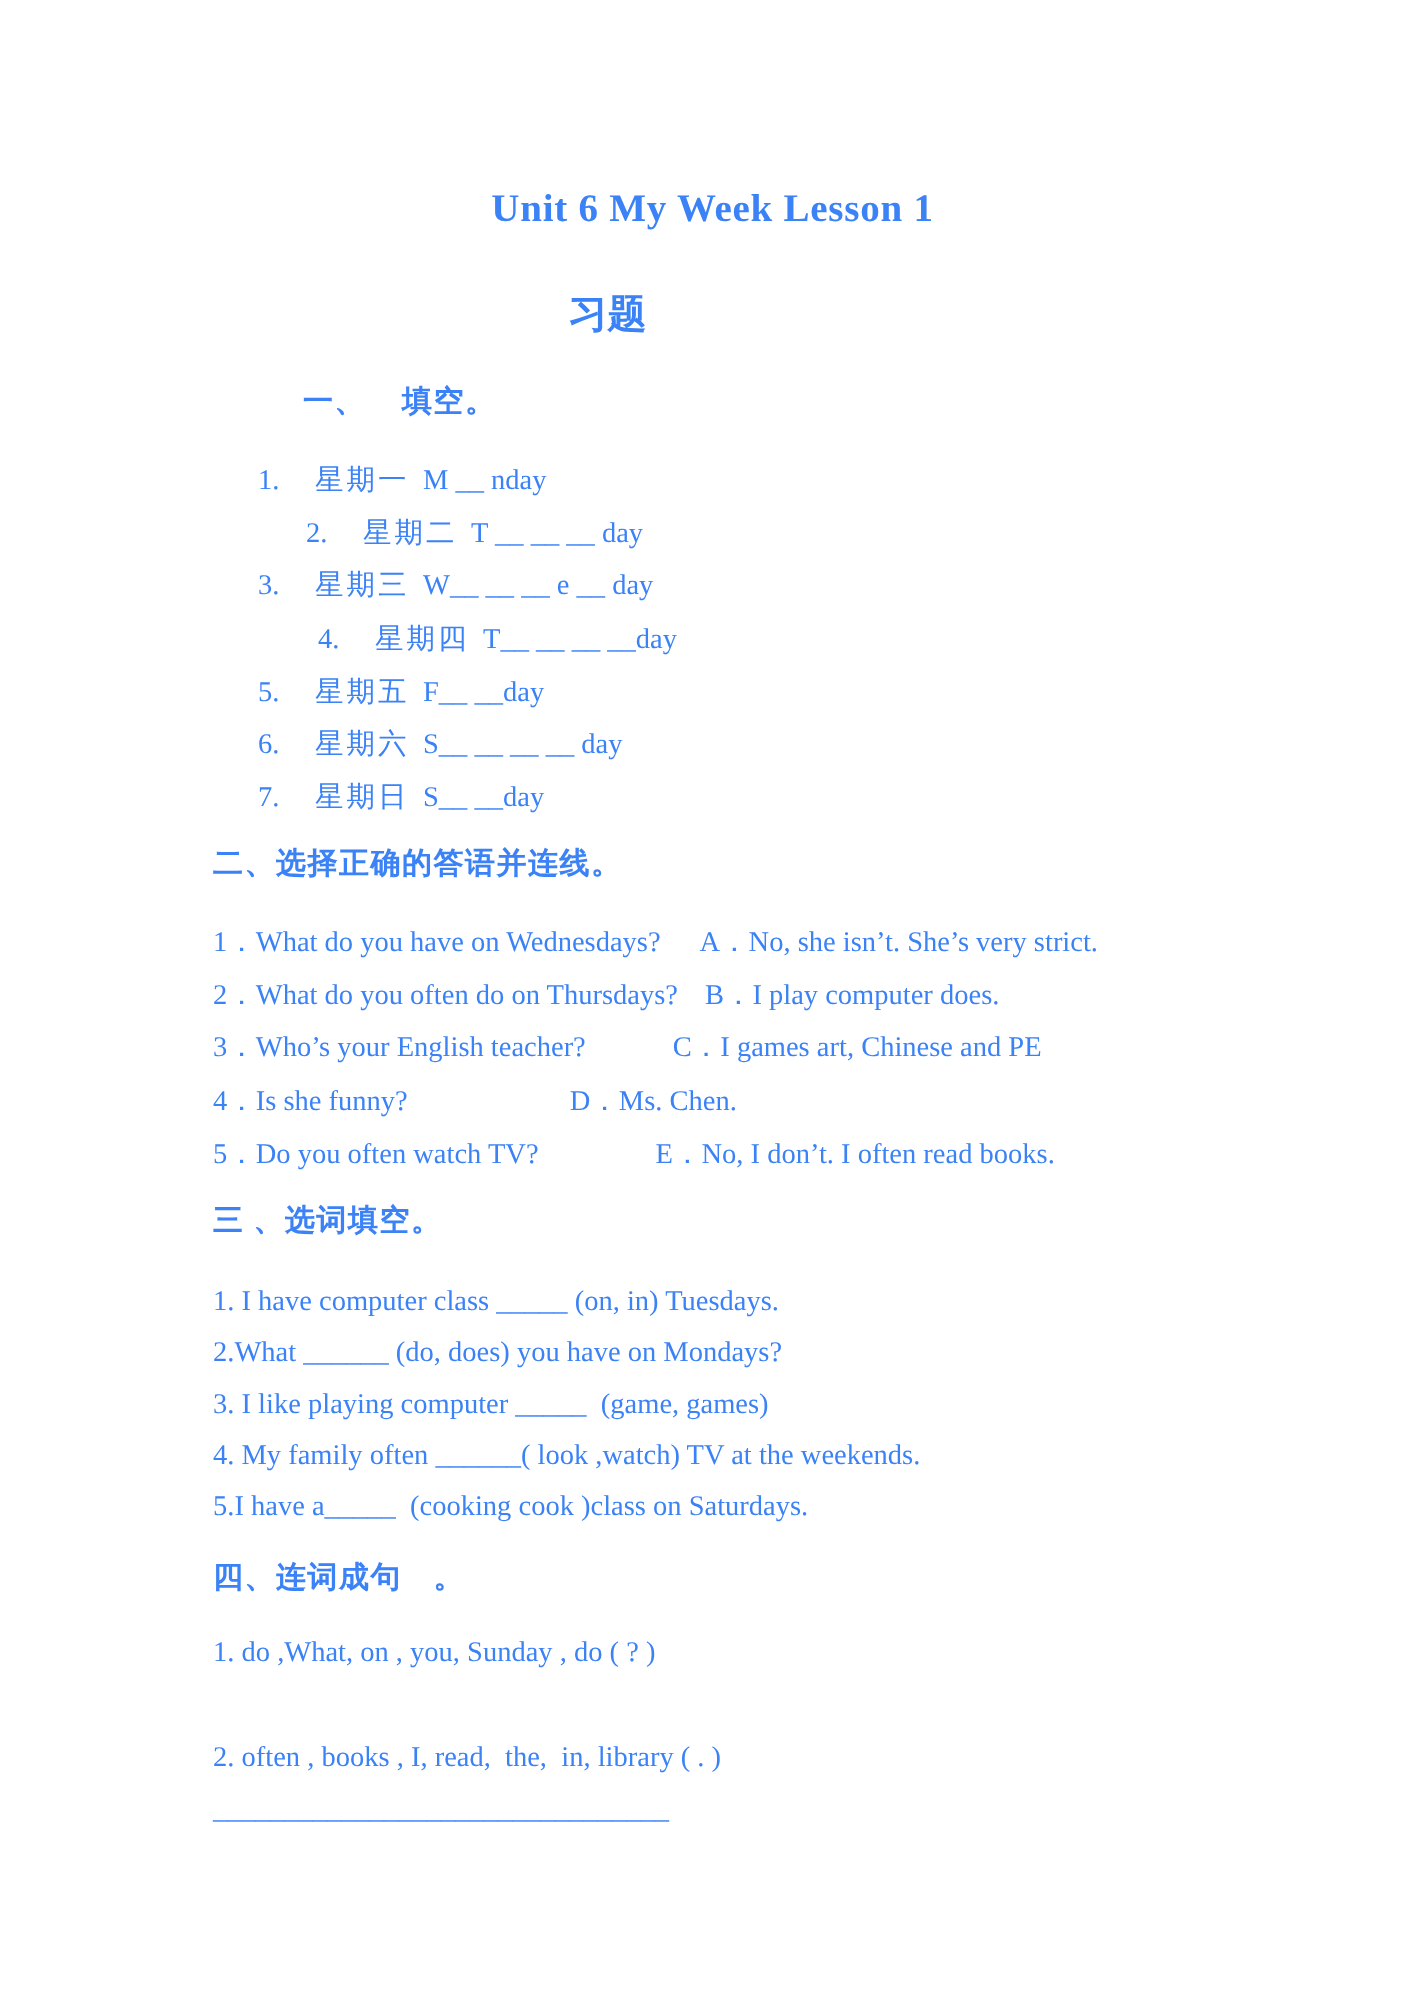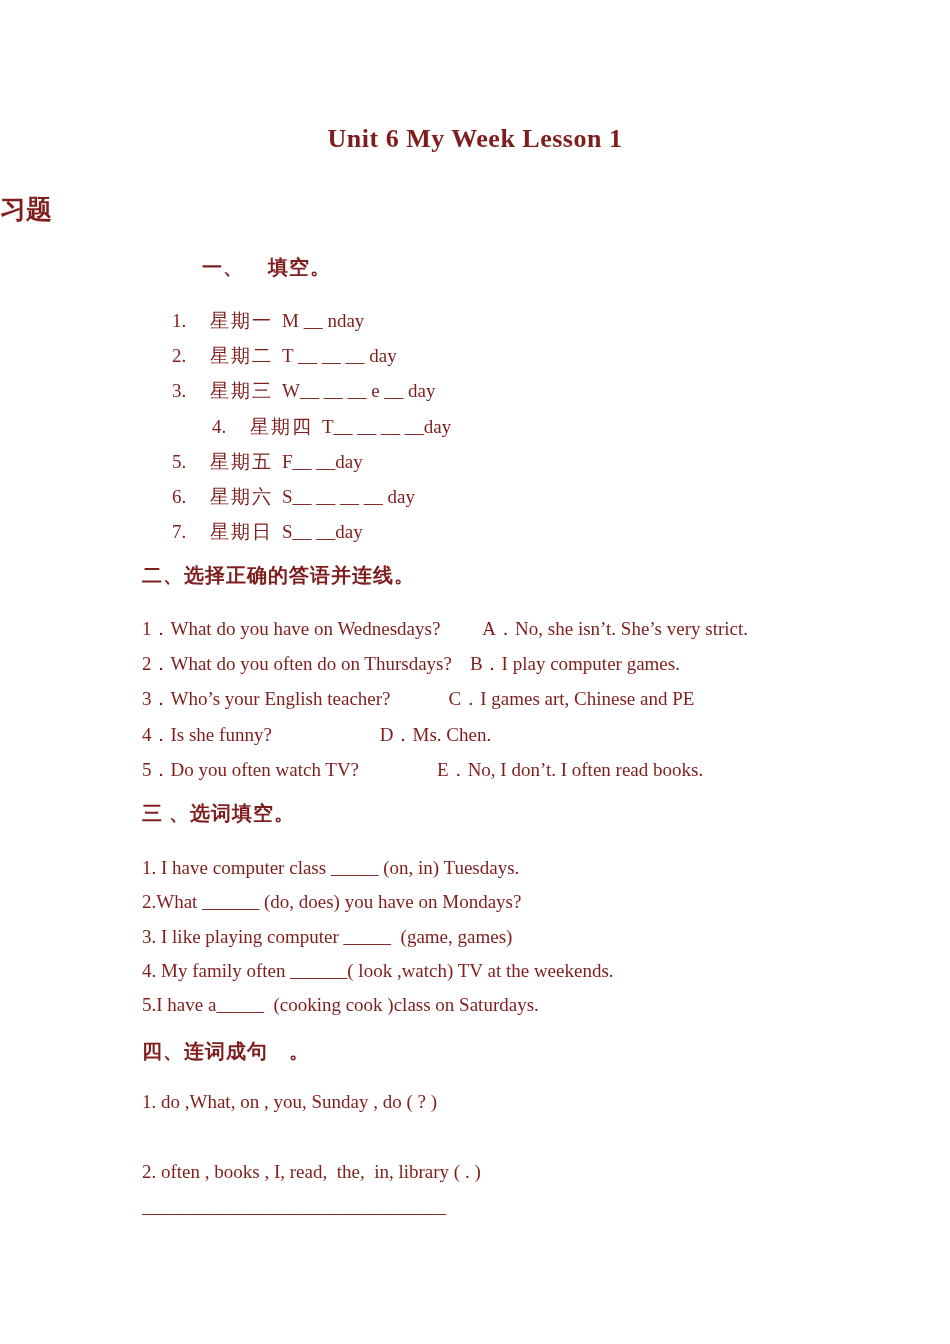--- a/index.html
+++ b/index.html
@@ -5,63 +5,63 @@
   html, body {
     margin: 0;
     padding: 0;
     background: #ffffff;
   }
   .page {
     position: relative;
     width: 950px;
     height: 1344px;
     background: #ffffff;
-    color: #7f1d1d;
+    color: #3b82f6;
     font-family: "Liberation Serif", "DejaVu Serif", serif;
     overflow: hidden;
   }
   .abs { position: absolute; }
   .pre { white-space: pre-wrap; }
 
   .doc-title {
     top: 124px; left: 0; width: 950px;
     text-align: center;
     font-size: 26px; font-weight: bold;
     letter-spacing: 0.5px;
   }
   .doc-subtitle {
     top: 192px; left: 0; width: 810px;
-    text-align: left;
+    text-align: center;
     font-size: 26px; font-weight: bold;
   }
 
   .sec-heading {
     font-size: 20px; font-weight: bold;
     letter-spacing: 1px;
   }
   .h1 { top: 254px; left: 202px; }
   .h1 .gap { display: inline-block; width: 24px; }
   .h2 { top: 562px; left: 142px; }
   .h3 { top: 800px; left: 142px; }
   .h4 { top: 1038px; left: 142px; }
 
   .body-text { font-size: 19px; line-height: 26px; }
 
   .s1-row { left: 172px; width: 700px; }
   .s1-row .num { display: inline-block; width: 38px; }
   .s1-row .cn { letter-spacing: 2px; }
   .s1-row .en { margin-left: 9px; }
-  .s1-r0 { top: 308px; } .s1-r1 { top: 343px; } .s1-r2 { top: 378px; }
+  .s1-r0 { top: 308px; } .s1-r1 { top: 343px; margin-left: 32px; } .s1-r2 { top: 378px; }
   .s1-r3 { top: 414px; margin-left: 40px; } .s1-r4 { top: 449px; } .s1-r5 { top: 484px; }
   .s1-r6 { top: 519px; }
 
   .s2-row { left: 142px; width: 780px; }
   .s2-r0 { top: 616px; } .s2-r1 { top: 651px; } .s2-r2 { top: 686px; }
   .s2-r3 { top: 722px; } .s2-r4 { top: 757px; }
-  .s2-r0 .answer { margin-left: 42px; }
+  .s2-r0 .answer { margin-left: 26px; }
   .s2-r1 .answer { margin-left: 18px; }
   .s2-r2 .answer { margin-left: 58px; }
   .s2-r3 .answer { margin-left: 108px; }
   .s2-r4 .answer { margin-left: 78px; }
 
   .s3-row { left: 142px; width: 780px; }
   .s3-r0 { top: 855px; } .s3-r1 { top: 889px; } .s3-r2 { top: 924px; }
   .s3-r3 { top: 958px; } .s3-r4 { top: 992px; }
 
   .s4-prompt1 { top: 1089px; left: 142px; width: 780px; }
@@ -83,21 +83,21 @@
   <div class="abs body-text s1-row s1-r1 pre"><span class="num">2.</span><span class="cn">星期二</span><span class="en pre">T __ __ __ day</span></div>
   <div class="abs body-text s1-row s1-r2 pre"><span class="num">3.</span><span class="cn">星期三</span><span class="en pre">W__ __ __ e __ day</span></div>
   <div class="abs body-text s1-row s1-r3 pre"><span class="num">4.</span><span class="cn">星期四</span><span class="en pre">T__ __ __ __day</span></div>
   <div class="abs body-text s1-row s1-r4 pre"><span class="num">5.</span><span class="cn">星期五</span><span class="en pre">F__ __day</span></div>
   <div class="abs body-text s1-row s1-r5 pre"><span class="num">6.</span><span class="cn">星期六</span><span class="en pre">S__ __ __ __ day</span></div>
   <div class="abs body-text s1-row s1-r6 pre"><span class="num">7.</span><span class="cn">星期日</span><span class="en pre">S__ __day</span></div>
 
   <div class="abs sec-heading h2">二、选择正确的答语并连线。</div>
 
   <div class="abs body-text s2-row s2-r0"><span class="question pre">1．What do you have on Wednesdays?</span><span class="answer pre">A．No, she isn’t. She’s very strict.</span></div>
-  <div class="abs body-text s2-row s2-r1"><span class="question pre">2．What do you often do on Thursdays?</span><span class="answer pre">B．I play computer games.</span></div>
+  <div class="abs body-text s2-row s2-r1"><span class="question pre">2．What do you often do on Thursdays?</span><span class="answer pre">B．I play computer does.</span></div>
   <div class="abs body-text s2-row s2-r2"><span class="question pre">3．Who’s your English teacher?</span><span class="answer pre">C．I games art, Chinese and PE</span></div>
   <div class="abs body-text s2-row s2-r3"><span class="question pre">4．Is she funny?</span><span class="answer pre">D．Ms. Chen.</span></div>
   <div class="abs body-text s2-row s2-r4"><span class="question pre">5．Do you often watch TV?</span><span class="answer pre">E．No, I don’t. I often read books.</span></div>
 
   <div class="abs sec-heading h3">三 、选词填空。</div>
 
   <div class="abs body-text s3-row s3-r0 pre">1. I have computer class _____ (on, in) Tuesdays.</div>
   <div class="abs body-text s3-row s3-r1 pre">2.What ______ (do, does) you have on Mondays?</div>
   <div class="abs body-text s3-row s3-r2 pre">3. I like playing computer _____  (game, games)</div>
   <div class="abs body-text s3-row s3-r3 pre">4. My family often ______( look ,watch) TV at the weekends.</div>

